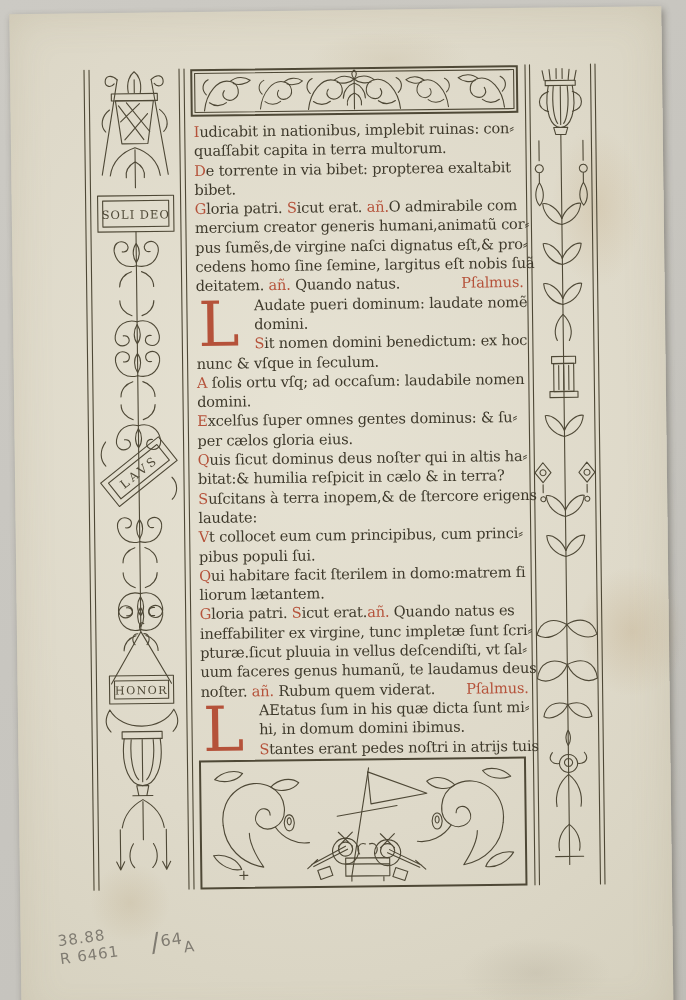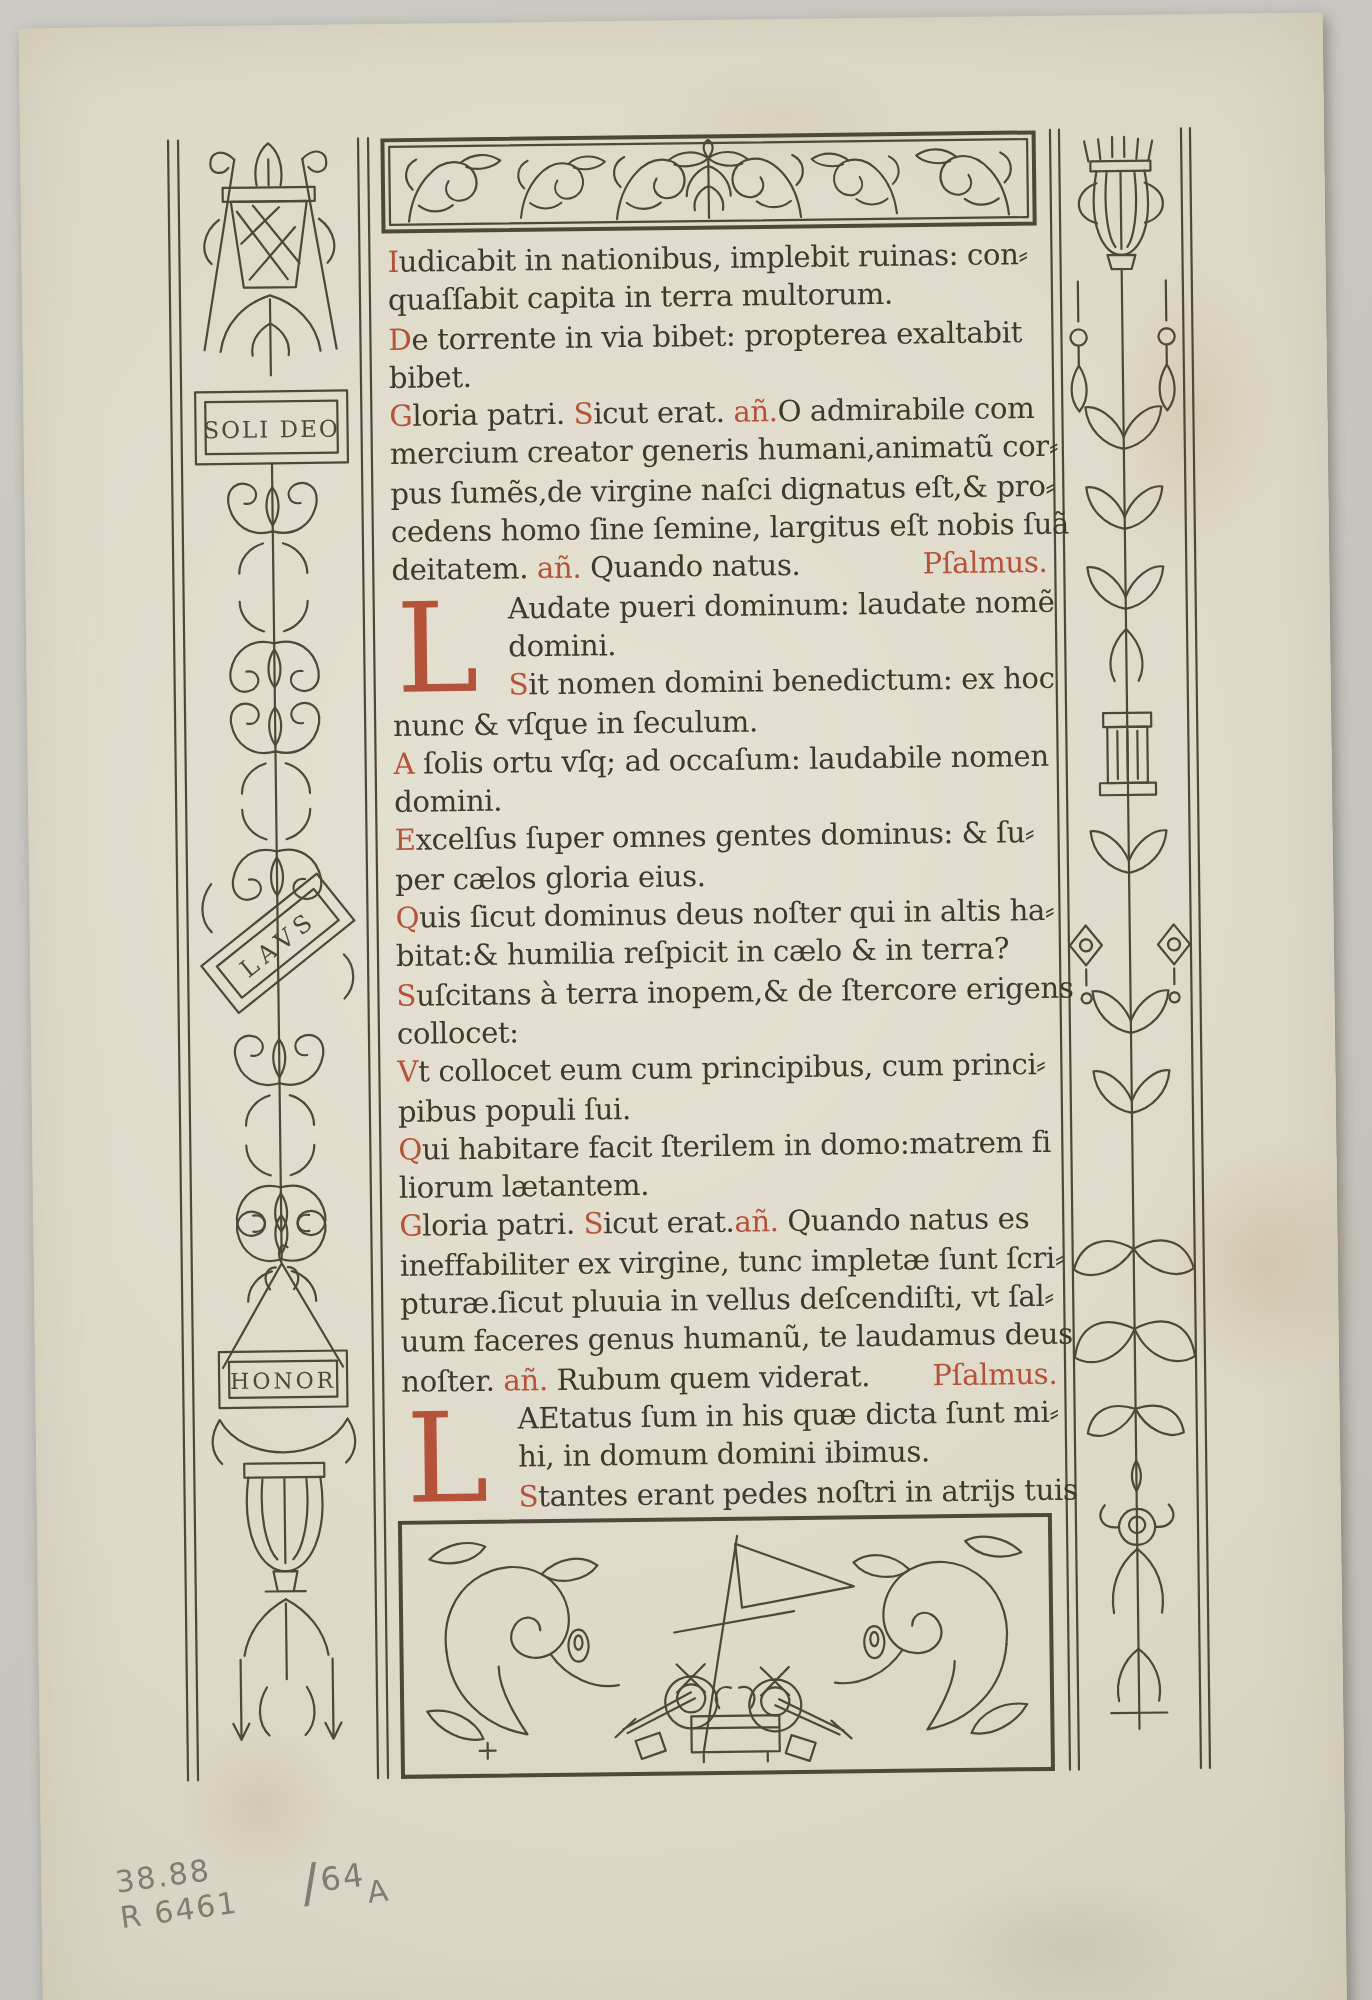--- a/index.html
+++ b/index.html
@@ -252,21 +252,21 @@
           <div class="line"><span><span class="red">S</span><span>it nomen domini benedictum: ex hoc</span></span></div>
         </div>
         <div class="line"><span><span>nunc &amp; vſque in ſeculum.</span></span></div>
         <div class="line"><span><span class="red">A</span><span> ſolis ortu vſq; ad occaſum: laudabile nomen</span></span></div>
         <div class="line"><span><span>domini.</span></span></div>
         <div class="line"><span><span class="red">E</span><span>xcelſus ſuper omnes gentes dominus: &amp; ſu⸗</span></span></div>
         <div class="line"><span><span>per cælos gloria eius.</span></span></div>
         <div class="line"><span><span class="red">Q</span><span>uis ſicut dominus deus noſter qui in altis ha⸗</span></span></div>
         <div class="line"><span><span>bitat:&amp; humilia reſpicit in cælo &amp; in terra?</span></span></div>
         <div class="line"><span><span class="red">S</span><span>uſcitans à terra inopem,&amp; de ſtercore erigens</span></span></div>
-        <div class="line"><span><span>collocet:</span></span></div>
+        <div class="line"><span><span>laudate:</span></span></div>
         <div class="line"><span><span class="red">V</span><span>t collocet eum cum principibus, cum princi⸗</span></span></div>
         <div class="line"><span><span>pibus populi ſui.</span></span></div>
         <div class="line"><span><span class="red">Q</span><span>ui habitare facit ſterilem in domo:matrem fi</span></span></div>
         <div class="line"><span><span>liorum lætantem.</span></span></div>
         <div class="line"><span><span class="red">G</span><span>loria patri. </span><span class="red">S</span><span>icut erat.</span><span class="red">añ.</span><span> Quando natus es</span></span></div>
         <div class="line"><span><span>ineffabiliter ex virgine, tunc impletæ ſunt ſcri⸗</span></span></div>
         <div class="line"><span><span>pturæ.ſicut pluuia in vellus deſcendiſti, vt ſal⸗</span></span></div>
         <div class="line"><span><span>uum faceres genus humanũ, te laudamus deus</span></span></div>
         <div class="line split">
           <span><span>noſter. </span><span class="red">añ.</span><span> Rubum quem viderat.</span></span>

